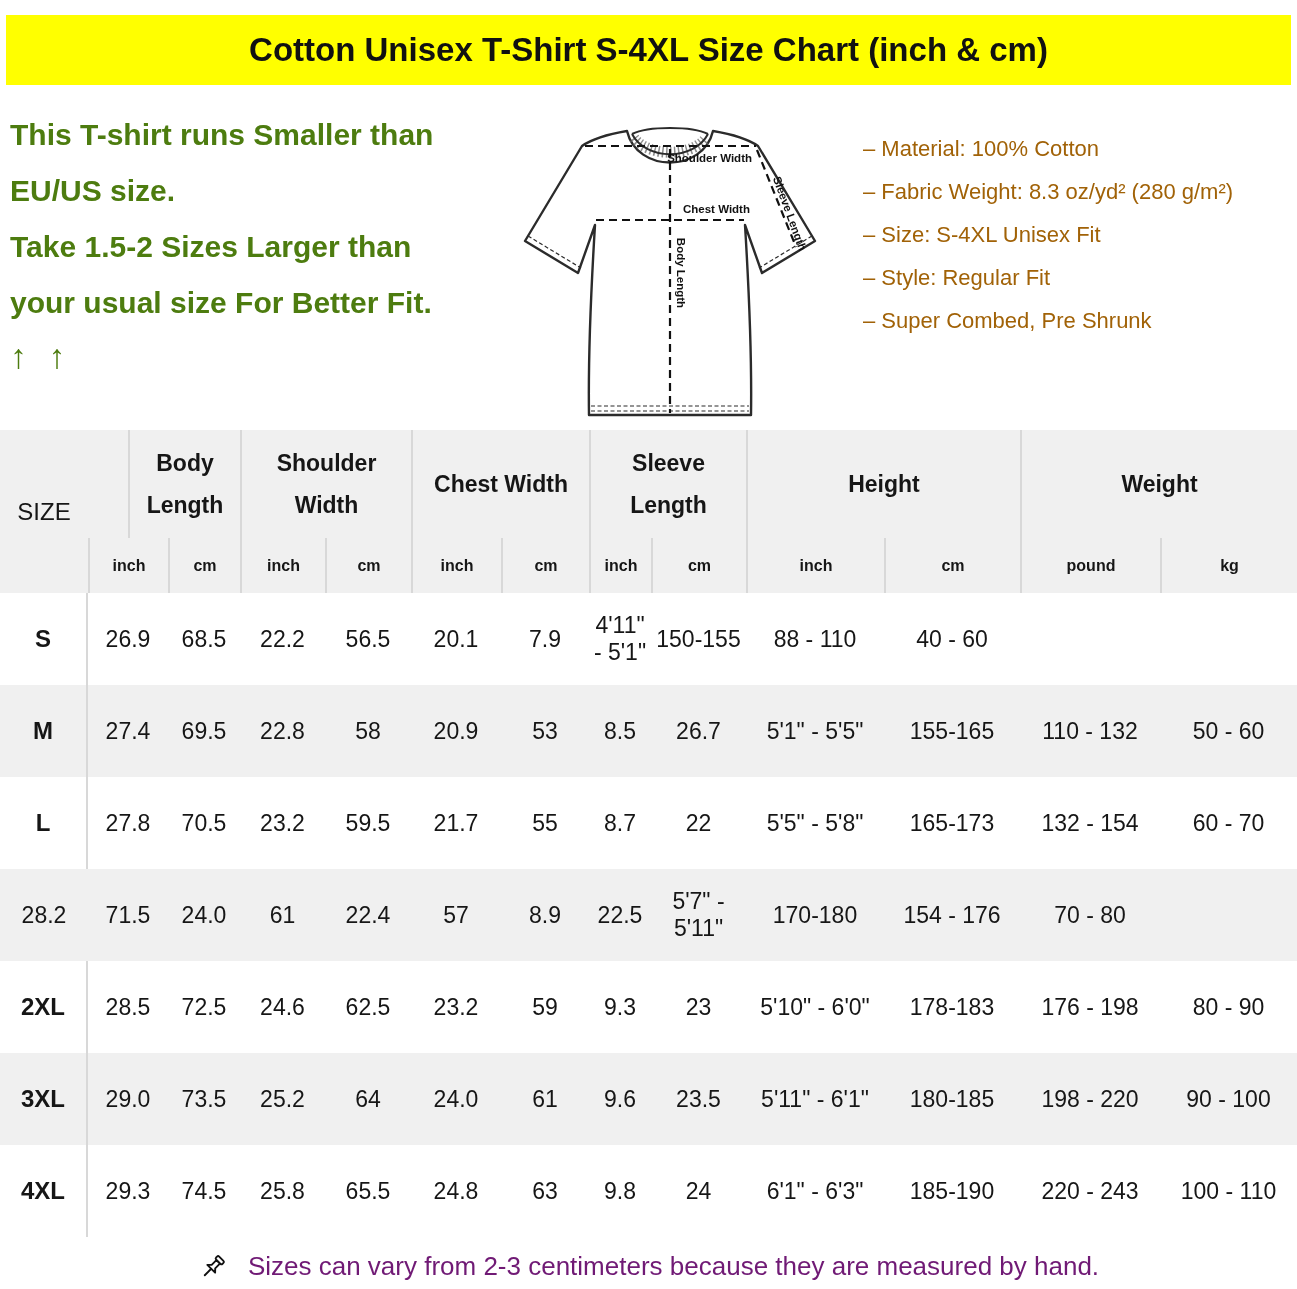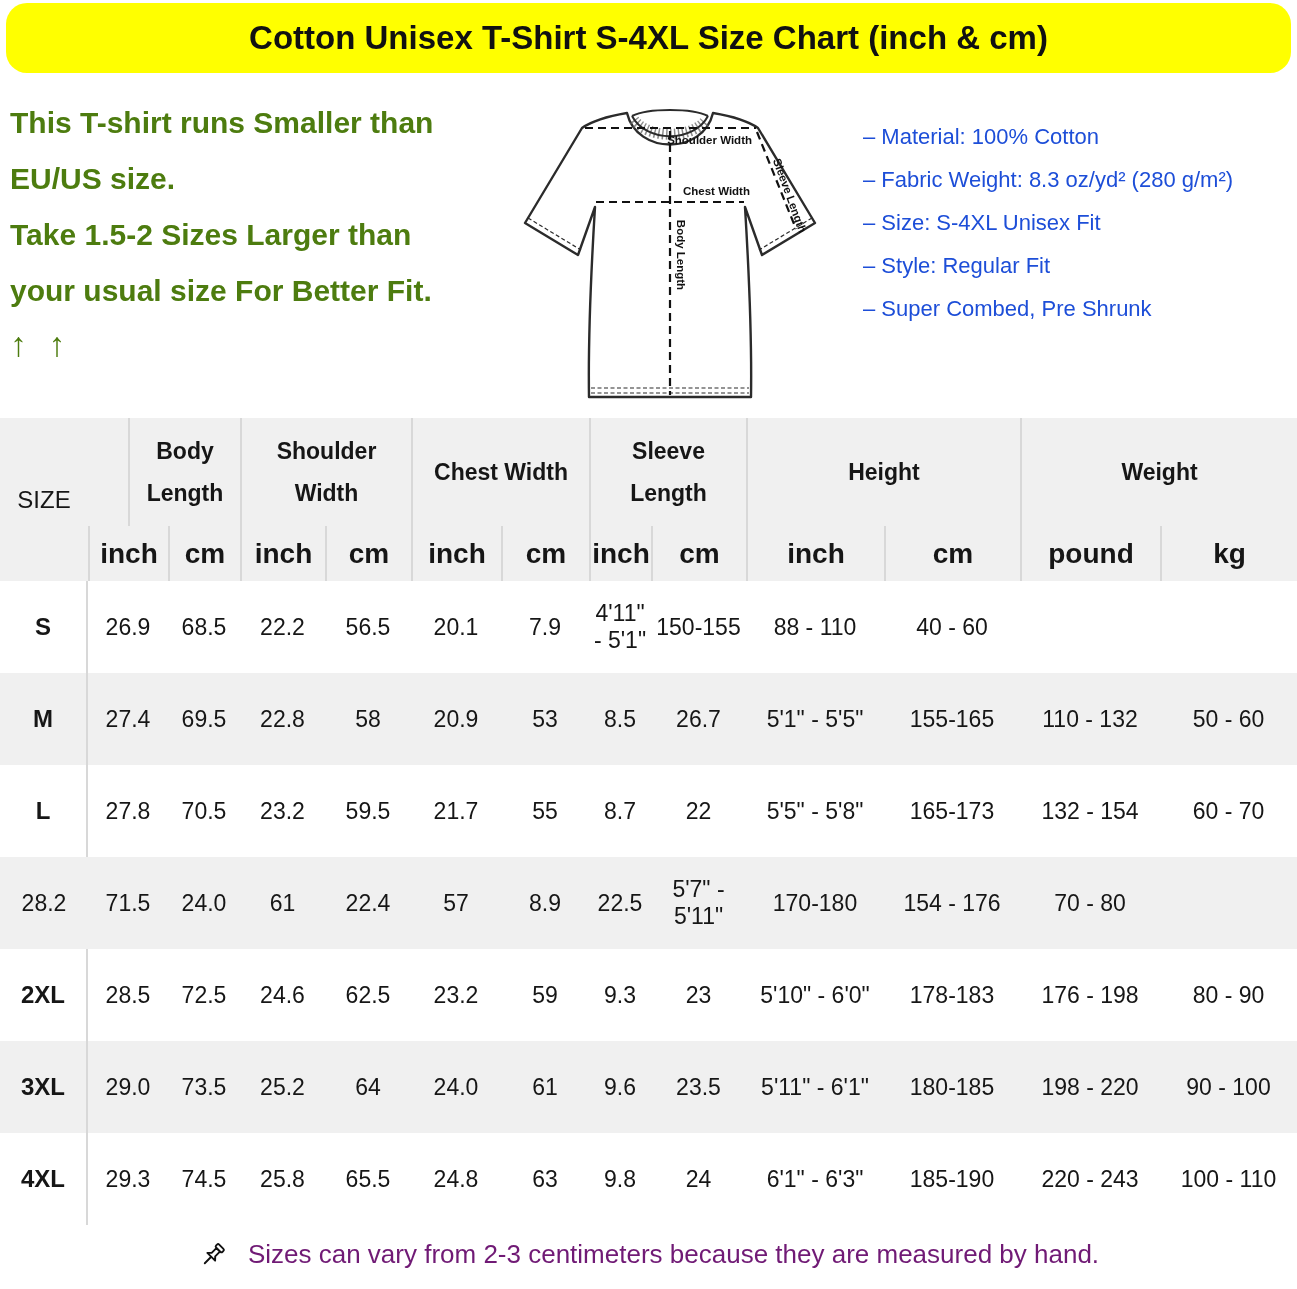--- a/index.html
+++ b/index.html
@@ -1,37 +1,37 @@
 <!DOCTYPE html>
 <html><head>
 <meta charset="utf-8">
 <style>
   html,body{margin:0;padding:0;background:#ffffff;}
   body{width:1297px;font-family:"Liberation Sans",sans-serif;color:#161616;}
   .page{width:1297px;height:1289px;overflow:hidden;background:#ffffff;position:relative;}
 
   
-  .banner{margin:3px 6px 0 6px;height:70px;background:#FFFF00;display:flex;align-items:center;justify-content:center;border-radius:21px;}
+  .banner{margin:15px 6px 0 6px;height:70px;background:#FFFF00;display:flex;align-items:center;justify-content:center;}
   .banner h1{margin:0;font-size:33px;font-weight:800;color:#111111;letter-spacing:0;}
 
   
   .intro{display:grid;grid-template-columns:505px 330px 462px;height:345px;}
   .warning{padding:22px 0 0 10px;color:#4d7c0f;font-weight:700;font-size:30px;line-height:56px;}
   .warning .arrows{font-size:34px;letter-spacing:6px;line-height:50px;}
-  .tee-wrap{display:flex;align-items:center;justify-content:center;padding-top:14px;}
-  .specs{padding:42px 0 0 28px;font-size:22px;font-weight:500;line-height:43px;color:#1d4ed8;width:412px;}
+  .tee-wrap{display:flex;align-items:center;justify-content:center;padding-top:20px;}
+  .specs{padding:42px 0 0 28px;font-size:22px;font-weight:500;line-height:43px;color:#a16207;width:412px;}
   .specs div{width:412px;}
 
   
   .sizetable{--cols:88px 80px 72px 85px 86px 90px 88px 62px 95px 138px 136px 140px 137px;}
   .thead{display:grid;grid-template-columns:var(--cols);grid-template-rows:108px 55px;background:#F0F0F0;}
   .cell{display:flex;align-items:center;justify-content:center;text-align:center;}
   .size-head{grid-row:1 / 3;grid-column:1;font-weight:400;font-size:24px;}
   .group-head{grid-row:1;flex-direction:column;font-weight:700;font-size:23px;line-height:42px;}
-  .sub-head{grid-row:2;font-weight:700;font-size:28px;}
+  .sub-head{grid-row:2;font-weight:700;font-size:16px;}
   .bl{border-left:2px solid #D8D8D8;}
   .trow{display:grid;grid-template-columns:var(--cols);height:92px;}
   .trow.alt{background:#F0F0F0;}
   .size-cell{font-weight:700;font-size:24px;border-right:2px solid #D8D8D8;}
   .val-cell{font-weight:500;font-size:23px;}
 
   
   .footnote{height:59px;display:flex;align-items:center;justify-content:center;gap:20px;font-size:26px;font-weight:500;color:#701a75;}
 
   

